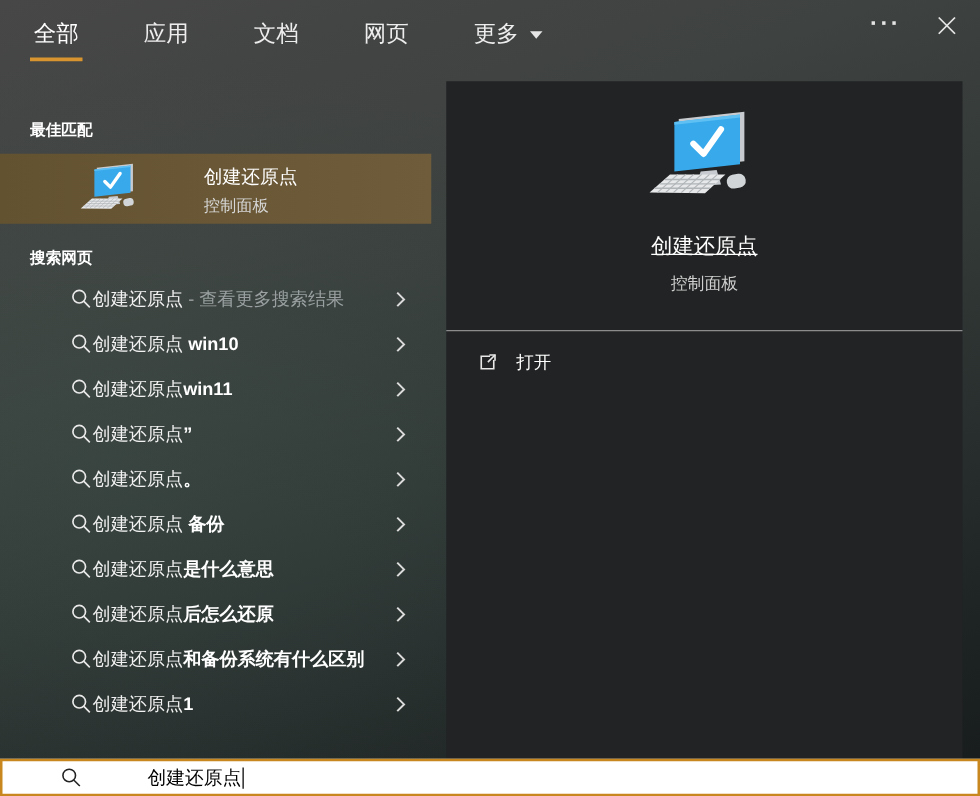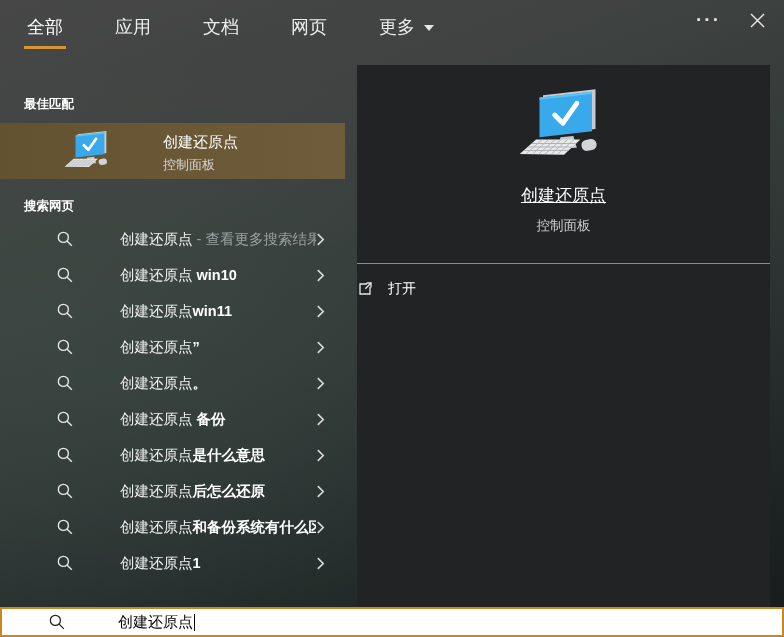--- a/index.html
+++ b/index.html
@@ -35,35 +35,35 @@
   }
   .bm-icon { position:absolute; left:62px; top:6px; }
   .bm-text { position:absolute; left:163px; top:9px; }
   .bm-title { color:#fff; font-size:15px; line-height:20px; }
   .bm-sub { color:#d6d6d6; font-size:13px; margin-top:4px; }
 
   .web-header { padding-top:19px; }
   .web-list { margin-top:6px; }
   .web-row { height:36px; display:flex; align-items:center; padding:0 20px 0 56px; position:relative; }
   .web-row .magnifier { flex:0 0 auto; }
-  .web-row .row-text { margin-left:46px; font-size:14.5px; color:#f2f2f2; white-space:nowrap; overflow:hidden; }
+  .web-row .row-text { font-size:14.5px; color:#f2f2f2; white-space:nowrap; overflow:hidden; }
   .row-text .q-bold { font-weight:bold; color:#fff; }
   .row-text .q-gray { color:#9aa0a1; }
   .web-row .chev { margin-left:auto; display:flex; }
 
   
   .preview {
     position:absolute; left:357px; top:65px; width:413px; height:542px;
     background:var(--panel,#222324); text-align:center;
   }
   .pv-icon { margin-top:22px; display:inline-block; }
   .pv-title { margin-top:16px; color:#fff; font-size:17px; text-decoration:underline; }
   .pv-sub { margin-top:10px; color:#cfcfcf; font-size:13.5px; }
   .pv-divider { margin-top:28px; border-top:1px solid #8c8c8c; width:100%; }
-  .pv-action { margin-top:16px; display:flex; align-items:center; gap:15px; text-align:left; }
+  .pv-action { margin-top:16px; display:flex; align-items:center; gap:15px; padding-left:25px; text-align:left; }
   .pv-action-label { color:#fff; font-size:14px; }
 
   
   .search-bar {
     position:absolute; left:0; bottom:0; width:784px; height:30px;
     background:#fff; border:2px solid var(--search-border,#c8871f);
     display:flex; align-items:center; padding-left:46px;
   }
   .search-text { margin-left:52px; font-size:15px; color:#000; white-space:pre; }
   .text-caret { display:inline-block; width:1px; height:17px; background:#000; margin-left:1px; vertical-align:middle; animation:blink 1.1s steps(1) infinite; }

